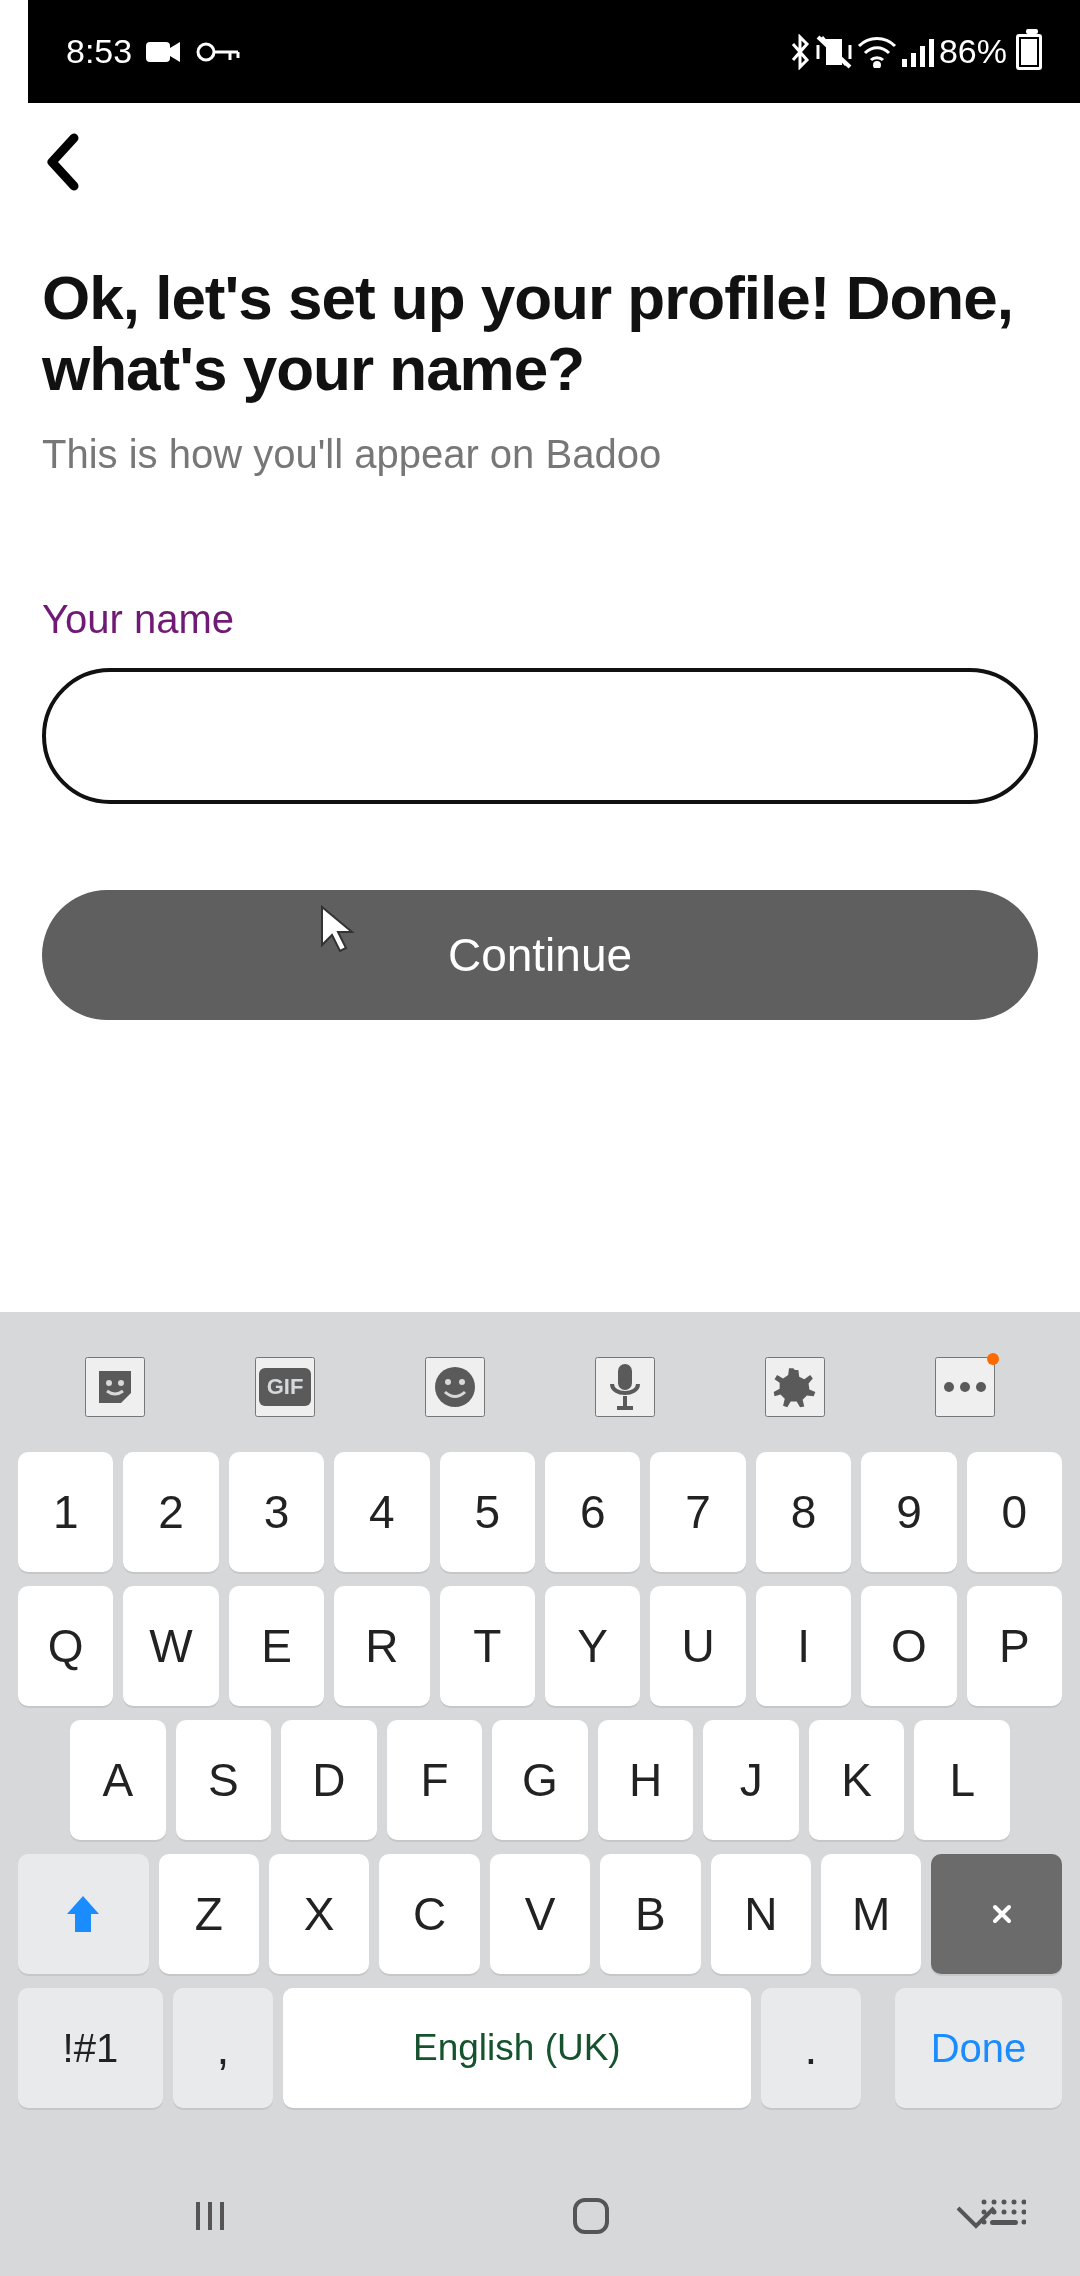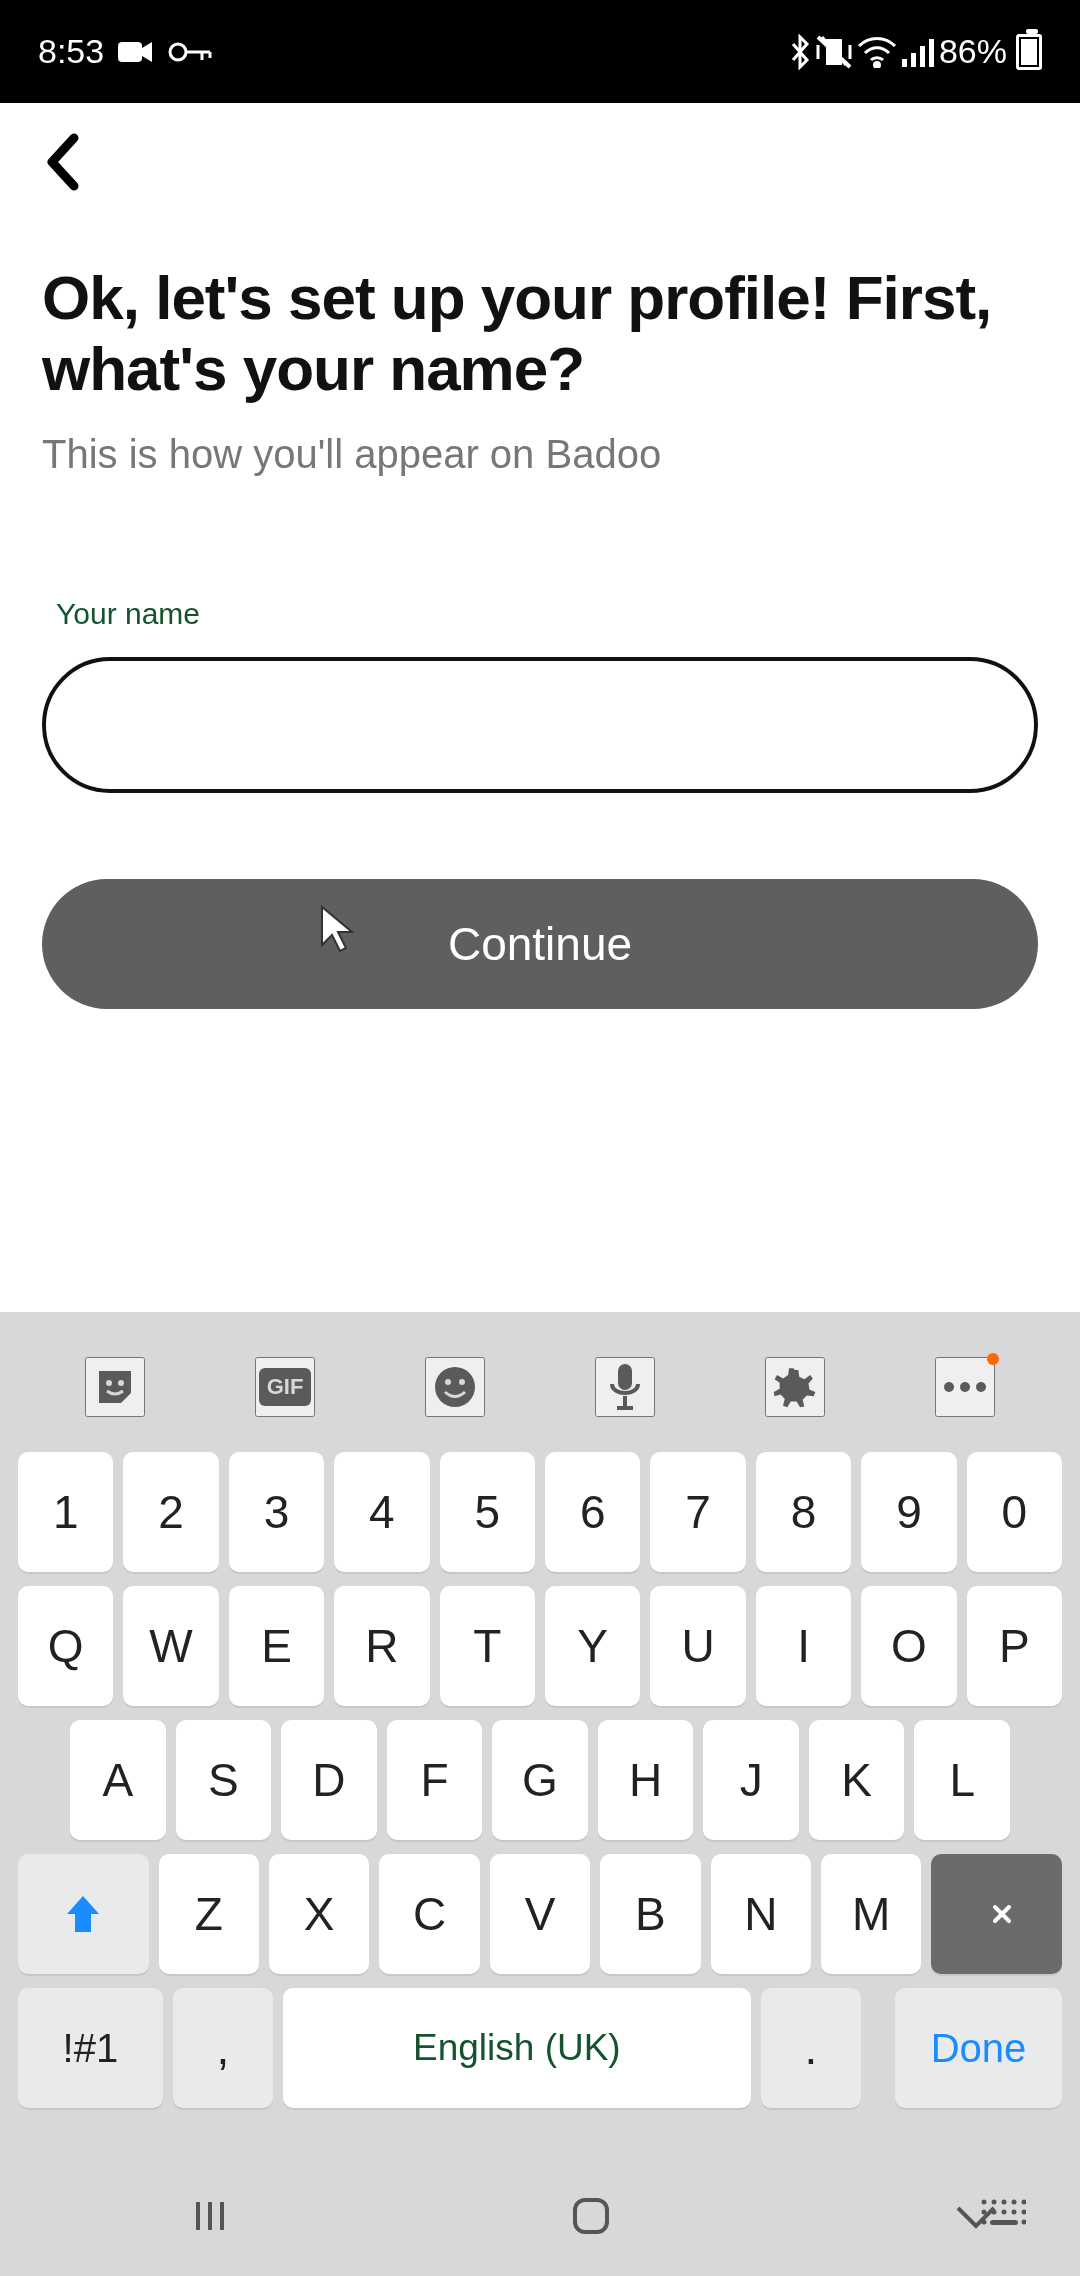--- a/index.html
+++ b/index.html
@@ -1,35 +1,35 @@
 <!DOCTYPE html>
 <html><head>
 <meta charset="utf-8">
 <style>
   * { box-sizing: border-box; margin: 0; padding: 0; }
   html, body { width: 1080px; height: 2276px; font-family: -apple-system, Helvetica, Arial, sans-serif; background:#fff; }
   .screen { width:1080px; height:2276px; display:flex; flex-direction:column; background:#fff; position:relative;}
   
   
-  .status-bar { background:#000; color:#fff; height:103px; display:flex; align-items:center; justify-content:space-between; padding:0 38px; font-size:34px; font-weight:500;}
+  .status-bar { background:#000; color:#fff; height:103px; display:flex; align-items:center; justify-content:space-between; padding:0 38px; font-size:34px; font-weight:500;margin-left:28px;}
   .status-left { display:flex; align-items:center; gap:14px;}
   .status-right { display:flex; align-items:center; gap:5px;}
   .status-ico { display:inline-flex; }
   .battery-box { width:26px; height:36px; border:3px solid #fff; border-radius:3px; position:relative; margin-left:4px;}
   .battery-box::before{content:"";position:absolute;top:-8px;left:7px;width:12px;height:5px;background:#fff;border-radius:2px;}
   .battery-fill{position:absolute;bottom:2px;left:2px;right:2px;height:86%;background:#fff;}
   
   
   .topnav { height:120px; display:flex; align-items:center; padding-left:30px;}
   
   
   .content { padding: 40px 42px 0 42px; flex:0 0 auto;}
   .heading { font-size:62px; font-weight:800; letter-spacing:-1px; line-height:1.14; color:#111;}
   .subtext { font-size:40px; color:#777; margin-top:28px;}
-  .label { font-size:30px; color:#14532d; margin-top:120px;margin-left:14px;}
+  .label { font-size:40px; color:#701a75; margin-top:120px;}
   .name-input { width:100%; height:136px; border:4px solid #111; border-radius:68px; margin-top:26px; font-size:44px; padding:0 46px; outline:none; background:#fff;}
   .continue-btn { width:100%; height:130px; border:none; border-radius:65px; background:#5f5f5f; color:#fff; font-size:46px; font-weight:500; margin-top:86px; cursor:pointer;}
   
   
   .cursor { position:absolute; left:318px; top:905px; }
   
   
   .keyboard { position:absolute; left:0; bottom:0; width:1080px; background:#d6d8da; padding-top:20px;}
   .kb-toolbar { height:110px; display:flex; align-items:center; justify-content:space-around; padding:0 30px;}
   .kb-tool { width:60px; height:60px; display:flex; align-items:center; justify-content:center; color:#5a5a5a;}
@@ -116,21 +116,21 @@
 
   <div class="topnav">
     <button style="background:none;border:none;cursor:pointer;padding:10px">
       <svg width="44" height="60" viewBox="0 0 44 60">
           <path d="M34 6 L12 30 L34 54" stroke="#000" stroke-width="9" fill="none" stroke-linecap="round" stroke-linejoin="round"></path>
         </svg>
     </button>
   </div>
 
   <div class="content">
-    <h1 class="heading">Ok, let's set up your profile! First, what's your name?</h1>
+    <h1 class="heading">Ok, let's set up your profile! Done, what's your name?</h1>
     <p class="subtext">This is how you'll appear on Badoo</p>
     <div class="label">Your name</div>
     <input class="name-input" type="text" value="" style="">
     <button class="continue-btn">Continue</button>
   </div>
 
   <div class="cursor">
     <svg width="40" height="50" viewBox="0 0 40 50">
         <path d="M4 2 L4 40 L14 30 L22 46 L28 43 L20 27 L34 27 Z" fill="#fff" stroke="#333" stroke-width="2"></path>
       </svg>

